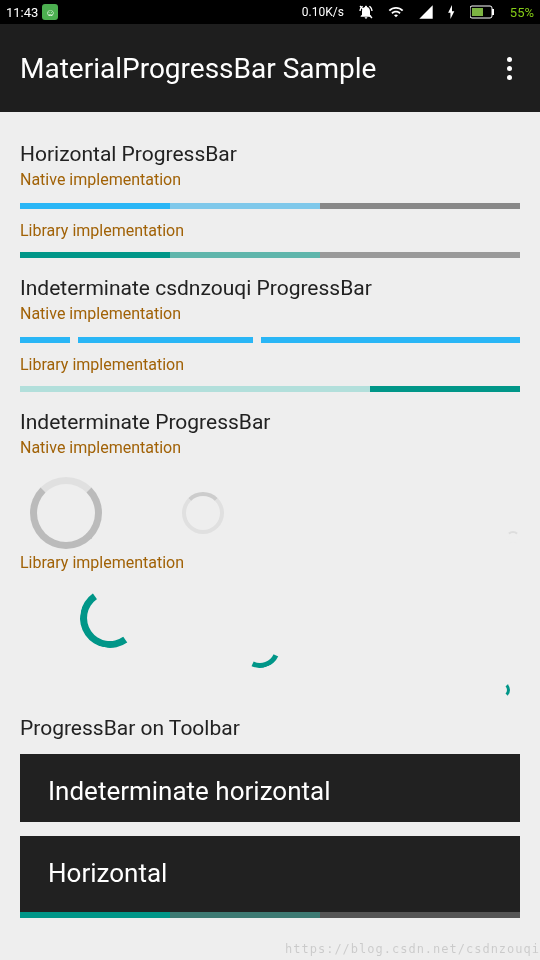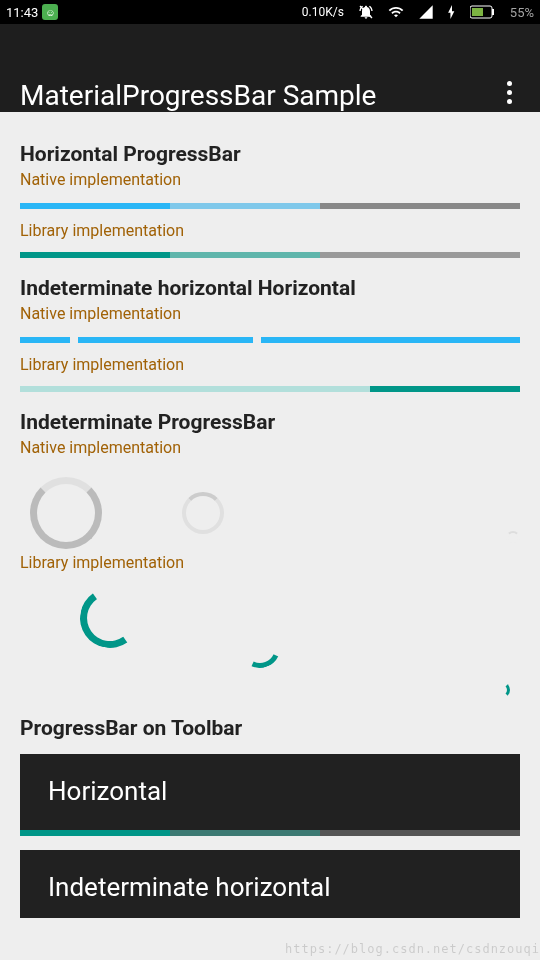--- a/index.html
+++ b/index.html
@@ -3,32 +3,32 @@
 <meta charset="utf-8">
 <style>
   * { margin: 0; padding: 0; box-sizing: border-box; font-family: Roboto, "Helvetica Neue", Arial, sans-serif; }
   body { width: 540px; height: 960px; background: #eeeeee; overflow: hidden; position: relative; }
   
   
   .status-bar { height: 24px; background: #000; color: #fff; display: flex; align-items: center; padding: 0 6px; font-size: 13px; }
   .status-left { display: flex; align-items: flex-end; gap: 4px; }
   .status-right { margin-left: auto; display: flex; align-items: center; gap: 14px; }
   .icon-small { display: inline-flex; align-items: center; }
-  .battery-text { color: #a3a3a3; }
+  .battery-text { color: #84cc16; }
   .speed { font-size: 12px; }
   
   
-  .app-bar { height: 88px; background: #1e1e1e; color: #fff; display: flex; align-items: flex-end; padding: 0 20px; }
+  .app-bar { height: 88px; background: #1e1e1e; color: #fff; display: flex; align-items: center; padding: 0 20px; }
   .app-title { font-size: 28px; font-weight: 400; }
   .more-icon { margin-left: auto; display: flex; flex-direction: column; gap: 4px; cursor: pointer; padding: 8px; }
   .more-dot { width: 5px; height: 5px; background: #fff; border-radius: 50%; }
   
   
   .content { padding: 20px 20px 0 20px; }
-  .section-title { font-size: 21px; color: #222; margin-top: 18px; font-weight: 700; }
+  .section-title { font-size: 21px; color: #222; margin-top: 18px; font-weight: 400; }
   .section-title:first-child { margin-top: 10px; }
   .subtext { font-size: 16px; color: #a16207; margin-top: 4px; }
   
   
   .prog-h { height: 6px; background: #888; margin-top: 14px; position: relative; }
   .prog-h .primary { position: absolute; left: 0; top: 0; height: 100%; background: #29b6f6; width: 30%; }
   .prog-h .secondary { position: absolute; left: 0; top: 0; height: 100%; background: #7fc8ea; width: 60%; }
   
   .prog-h2 { height: 6px; background: #999; margin-top: 12px; position: relative; }
   .prog-h2 .primary { position: absolute; left: 0; top: 0; height: 100%; background: #009688; width: 30%; }
@@ -122,21 +122,21 @@
   <div class="prog-h">
     <div class="secondary"></div>
       <div class="primary"></div>
   </div>
   <div class="subtext" style="margin-top:12px">Library implementation</div>
   <div class="prog-h2">
     <div class="secondary"></div>
       <div class="primary"></div>
   </div>
 
-  <div class="section-title">Indeterminate horizontal Horizontal</div>
+  <div class="section-title">Indeterminate csdnzouqi ProgressBar</div>
   <div class="subtext">Native implementation</div>
   <div class="indet-blue">
     <div class="seg1"></div>
       <div class="seg2"></div>
       <div class="seg3"></div>
   </div>
   <div class="subtext" style="margin-top:12px">Library implementation</div>
   <div class="indet-teal">
     <div class="bar"></div>
   </div>
@@ -150,27 +150,27 @@
   </div>
   <div class="subtext">Library implementation</div>
   <div class="spinner-row2">
     <div class="arc-lg"></div>
     <div class="arc-md"></div>
     <div class="arc-sm"></div>
   </div>
 
   <div class="section-title">ProgressBar on Toolbar</div>
 
+  <div class="toolbar-card" style="height:68px">
+    <div class="toolbar-title">Indeterminate horizontal</div>
+  </div>
+
   <div class="toolbar-card">
     <div class="toolbar-title">Horizontal</div>
     <div class="toolbar-prog">
       <div class="p2"></div>
         <div class="p1"></div>
     </div>
   </div>
 
-  <div class="toolbar-card" style="height:68px">
-    <div class="toolbar-title">Indeterminate horizontal</div>
-  </div>
-
 </div>
 
 <div class="watermark">https://blog.csdn.net/csdnzouqi</div>
 
 </body></html>

